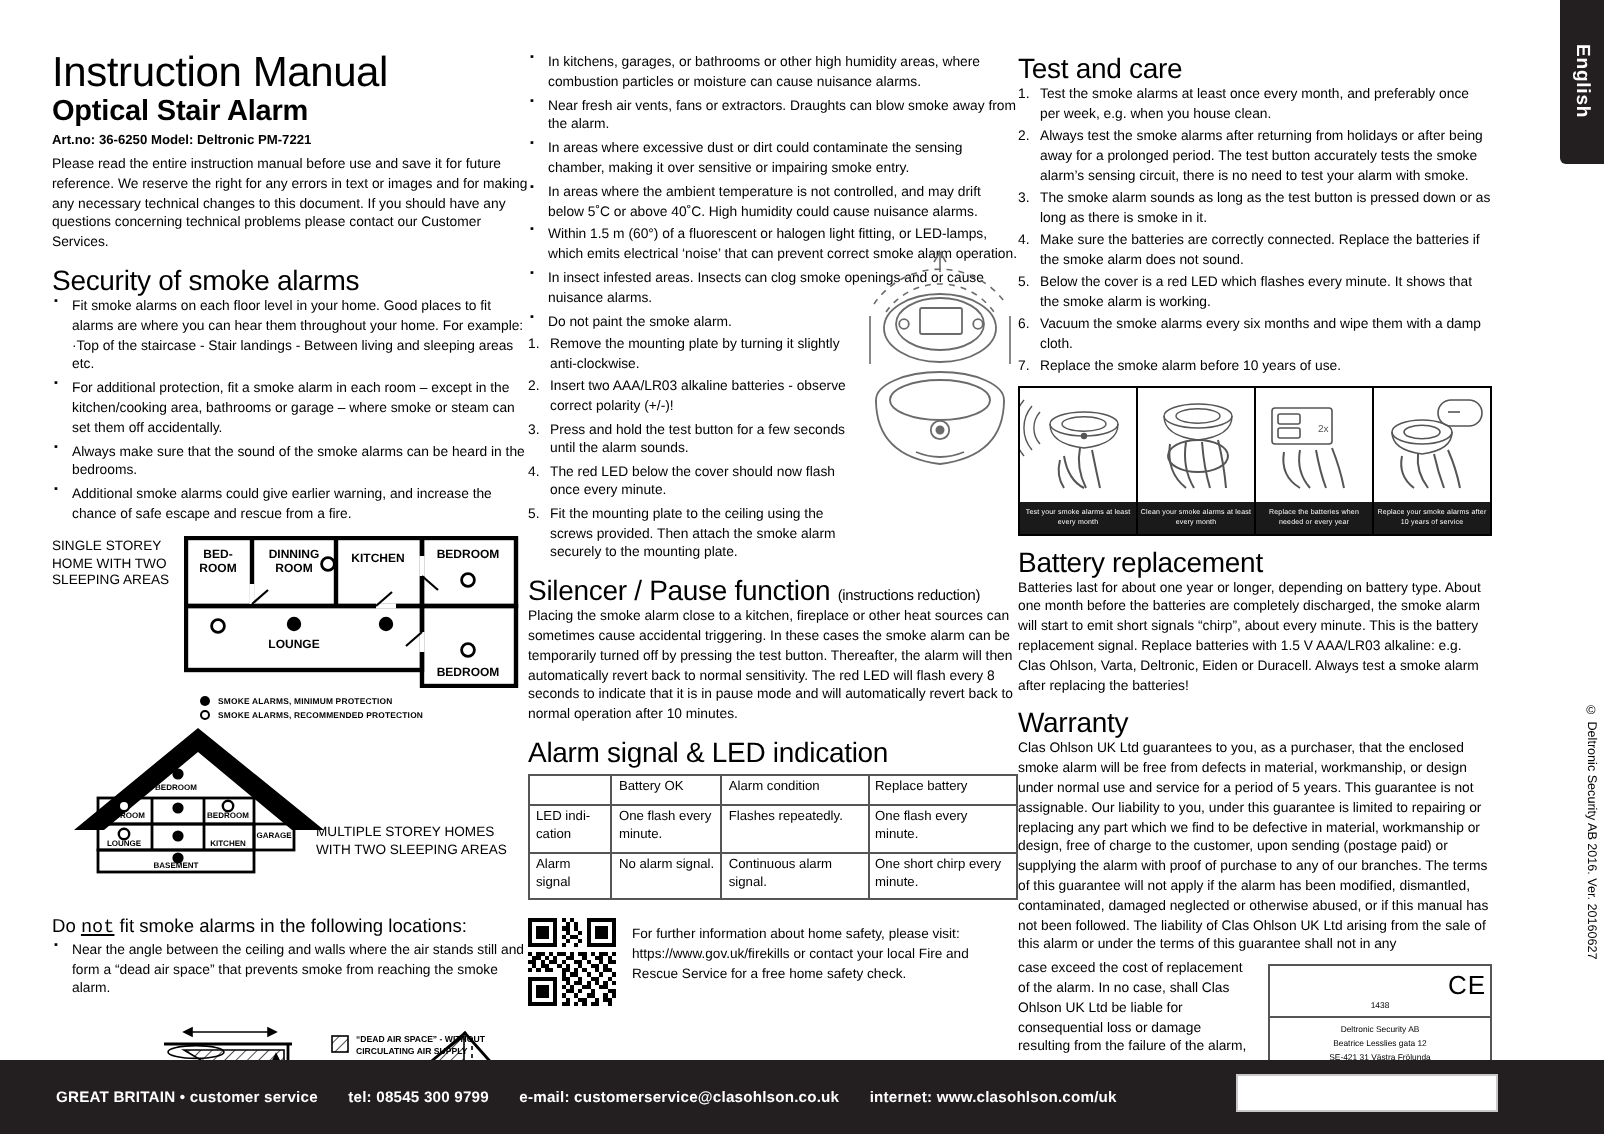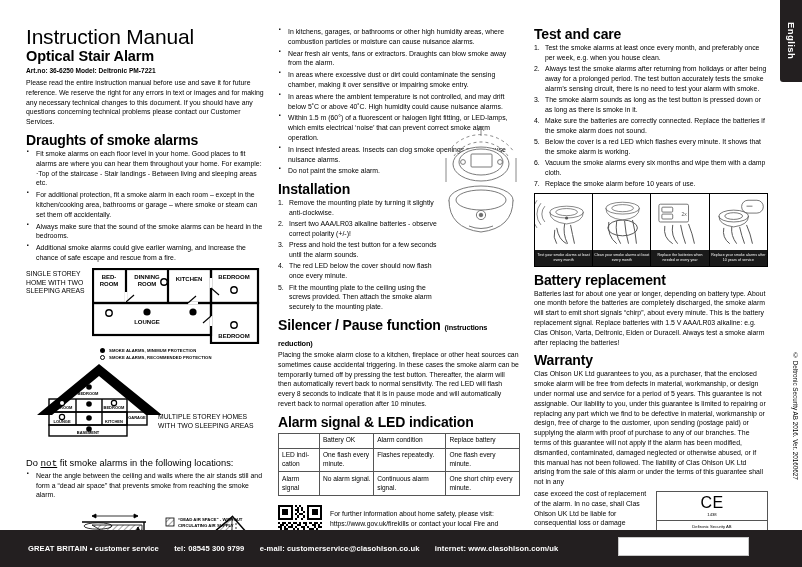--- a/index.html
+++ b/index.html
@@ -44,37 +44,37 @@
     text-orientation: mixed;
     white-space: nowrap;
   }
 
   
   .cols {
     position: absolute;
     left: 26px; top: 26px;
     width: 742px; height: 498px;
     display: flex;
-    gap: 14px;
+    gap: 0;
   }
   .col { width: 238px; position: relative; }
   .col.mid { width: 245px; }
   .col.right { width: 237px; }
 
   
   h1.title {
     font-size: 21px; font-weight: normal; letter-spacing: -.2px;
     line-height: 1.05; margin-bottom: 1px;
   }
   h2.sub {
     font-size: 14.5px; font-weight: bold; letter-spacing: -.1px;
     line-height: 1.1; margin-bottom: 2px;
   }
   h2.sect {
-    font-size: 14px; font-weight: bold; letter-spacing: -.15px;
+    font-size: 14px; font-weight: normal; letter-spacing: -.15px;
     margin: 5px 0 1px;
   }
   .sect-note { font-size: 7.4px; }
   .artno { font-size: 6.6px; font-weight: bold; margin-bottom: 4px; }
   p.body { font-size: 6.9px; line-height: 1.42; margin-bottom: 2px; }
 
   ul.bul { list-style: none; margin: 1px 0 0 0; }
   ul.bul > li {
     font-size: 6.9px; line-height: 1.42;
     padding-left: 10px; position: relative; margin-bottom: 2px;
@@ -153,21 +153,21 @@
   .care-cap {
     background: #1a1a1a; color: #fff; font-size: 3.5px; line-height: 1.5;
     text-align: center; padding: 2.5px 1px; letter-spacing: .1px;
   }
 
   
   .ce-wrap { float: right; width: 112px; margin: 2px 0 0 6px; }
   .ce-box { border: .7px solid #555; }
   .ce-row { border-bottom: .7px solid #555; padding: 3px 2px; text-align: center; }
   .ce-row:last-child { border-bottom: none; }
-  .ce-mark { font-size: 16px; letter-spacing: .5px; line-height: 1; }
+  .ce-mark { font-size: 13px; letter-spacing: .5px; line-height: 1; text-align: right; }
   .ce-small { font-size: 4.2px; line-height: 1.6; }
   .ce-num { font-size: 4.2px; margin-top: 1px; }
 
   
   .footer {
     position: absolute; left: 0; bottom: 0;
     width: 802px; height: 37px;
     background: #231f20;
     display: flex; align-items: center;
   }
@@ -194,21 +194,21 @@
 
   <div class="cols">
 
     <div class="col left">
 
       <h1 class="title">Instruction Manual</h1>
       <h2 class="sub">Optical Stair Alarm</h2>
       <div class="artno">Art.no:  36-6250  Model:  Deltronic PM-7221</div>
       <p class="body">Please read the entire instruction manual before use and save it for future reference. We reserve the right for any errors in text or images and for making any necessary technical changes to this document. If you should have any questions concerning technical problems please contact our Customer Services.</p>
 
-      <h2 class="sect">Draughts of smoke alarms</h2>
+      <h2 class="sect">Security of smoke alarms</h2>
       <ul class="bul">
         <li>Fit smoke alarms on each floor level in your home. Good places to fit alarms are where you can hear them throughout your home. For example: ·Top of the staircase - Stair landings - Between living and sleeping areas etc.</li>
         <li>For additional protection, fit a smoke alarm in each room – except in the kitchen/cooking area, bathrooms or garage – where smoke or steam can set them off accidentally.</li>
         <li>Always make sure that the sound of the smoke alarms can be heard in the bedrooms.</li>
         <li>Additional smoke alarms could give earlier warning, and increase the chance of safe escape and rescue from a fire.</li>
       </ul>
 
       <div class="plan-wrap">
         <div class="plan-label">SINGLE STOREY HOME WITH TWO SLEEPING AREAS</div>
         <svg class="plan-svg" width="168" height="76" viewBox="0 0 168 76">
@@ -373,21 +373,20 @@
         <g fill="#fff" stroke="#6b6b6b" stroke-width=".9">
           <ellipse cx="43" cy="78" rx="32" ry="14"></ellipse>
           <path d="M11 78 Q11 106 43 110 Q75 106 75 78"></path>
           <ellipse cx="43" cy="78" rx="25" ry="10"></ellipse>
           <circle cx="43" cy="93" r="4.6"></circle>
           <circle cx="43" cy="93" r="1.8" fill="#6b6b6b"></circle>
           <path d="M31 104 Q43 109 55 104"></path>
         </g>
       </svg>
 
-      <h2 class="sect">Installation</h2>
       <ol class="num" style="width:165px;">
         <li>Remove the mounting plate by turning it slightly anti-clockwise.</li>
         <li>Insert two AAA/LR03 alkaline batteries - observe correct polarity (+/-)!</li>
         <li>Press and hold the test button for a few seconds until the alarm sounds.</li>
         <li>The red LED below the cover should now flash once every minute.</li>
         <li>Fit the mounting plate to the ceiling using the screws provided. Then attach the smoke alarm securely to the mounting plate.</li>
       </ol>
 
       <h2 class="sect">
         <span>Silencer / Pause function</span>

